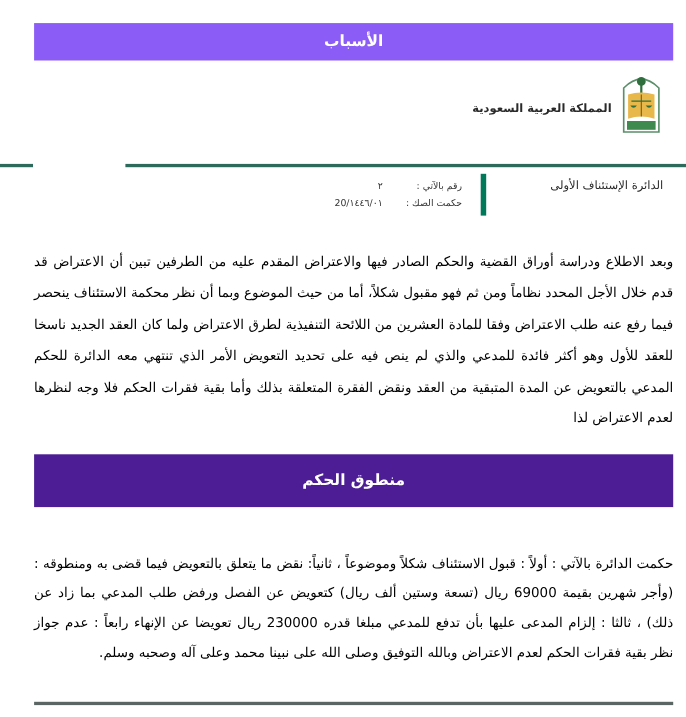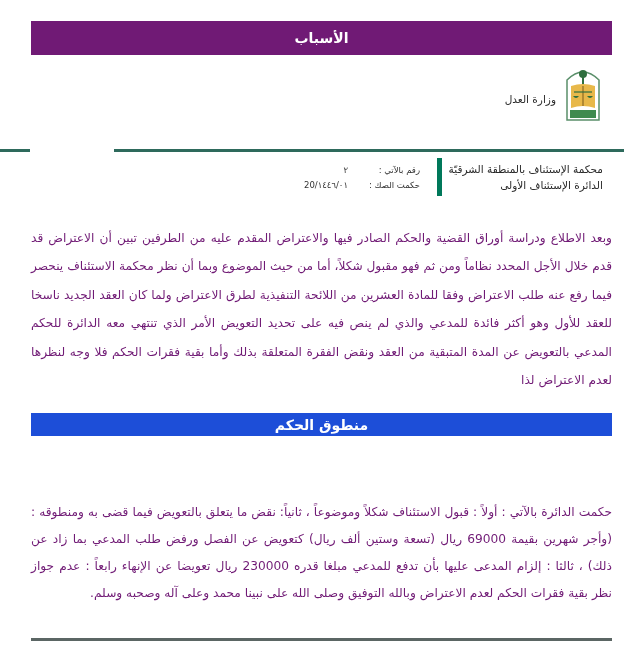--- a/index.html
+++ b/index.html
@@ -9,22 +9,22 @@
     body {
       position: relative;
       font-family: "DejaVu Sans", "Liberation Sans", sans-serif;
       color: #1f1f1f;
     }
     .band {
       position: absolute; left: 31px; width: 581px;
       display: flex; align-items: center; justify-content: center;
       color: #ffffff; font-weight: bold; font-size: 14px;
     }
-    .band-gray { top: 21px; height: 34px; background: #701a75; }
-    .band-green { top: 413px; height: 23px; background: #1d4ed8; }
+    .band-gray { top: 21px; height: 34px; background: #8b5cf6; }
+    .band-green { top: 413px; height: 48px; background: #4c1d95; }
 
     .logo {
       position: absolute; left: 565px; top: 68px; width: 36px; height: 54px;
     }
     .ministry {
       position: absolute; right: 68px; top: 92px; text-align: right; direction: rtl;
       font-size: 10.5px; line-height: 15px; color: #2a2a2a; font-weight: bold;
     }
     .ministry .sub { font-weight: normal; }
 
@@ -39,21 +39,21 @@
     .meta {
       position: absolute; left: 300px; top: 163px; width: 120px; direction: rtl;
       font-size: 8.5px; line-height: 15px; color: #333333;
     }
     .meta .row { display: flex; justify-content: flex-start; gap: 10px; }
     .meta .lbl { width: 62px; text-align: right; }
 
     .para {
       position: absolute; left: 31px; width: 581px; direction: rtl; text-align: justify;
       text-align-last: right;
-      font-size: 12.2px; color: #701a75;
+      font-size: 12.2px; color: #000000;
     }
     .para1 { top: 224px; line-height: 28.4px; }
     .para2 { top: 499px; line-height: 27px; }
 
     .rule-bottom { position: absolute; left: 31px; top: 638px; width: 581px; height: 3px; background: #5b6664; }
   </style>
 </head>
 <body>
 
 <div class="band band-gray">
@@ -68,28 +68,27 @@
     <path d="M6 18 Q18 14 30 18 L30 40 Q18 36 6 40 Z" fill="#e8b84a"></path>
     <line x1="18" y1="18" x2="18" y2="38" stroke="#7a5a1a" stroke-width="1"></line>
     <line x1="9" y1="24" x2="27" y2="24" stroke="#2f6f3e" stroke-width="1.2"></line>
     <path d="M8 28 Q11 32 14 28 Z" fill="#2f6f3e"></path>
     <path d="M22 28 Q25 32 28 28 Z" fill="#2f6f3e"></path>
     <rect x="5" y="42" width="26" height="8" fill="#3f8a4e"></rect>
   </svg>
 </div>
 
 <div class="ministry">
-  <div class="sub">وزارة العدل</div>
+  <div>المملكة العربية السعودية</div>
 </div>
 
 <div class="rule-top-a"></div>
 <div class="rule-top-b"></div>
 
 <div class="court">
-  <div>محكمة الإستئناف بالمنطقة الشرقيّة</div>
   <div>الدائرة الإستئناف الأولى</div>
 </div>
 
 <div class="vbar"></div>
 
 <div class="meta">
   <div class="row">
     <span class="lbl">رقم بالآتي :</span>
     <span>٢</span>
   </div>

